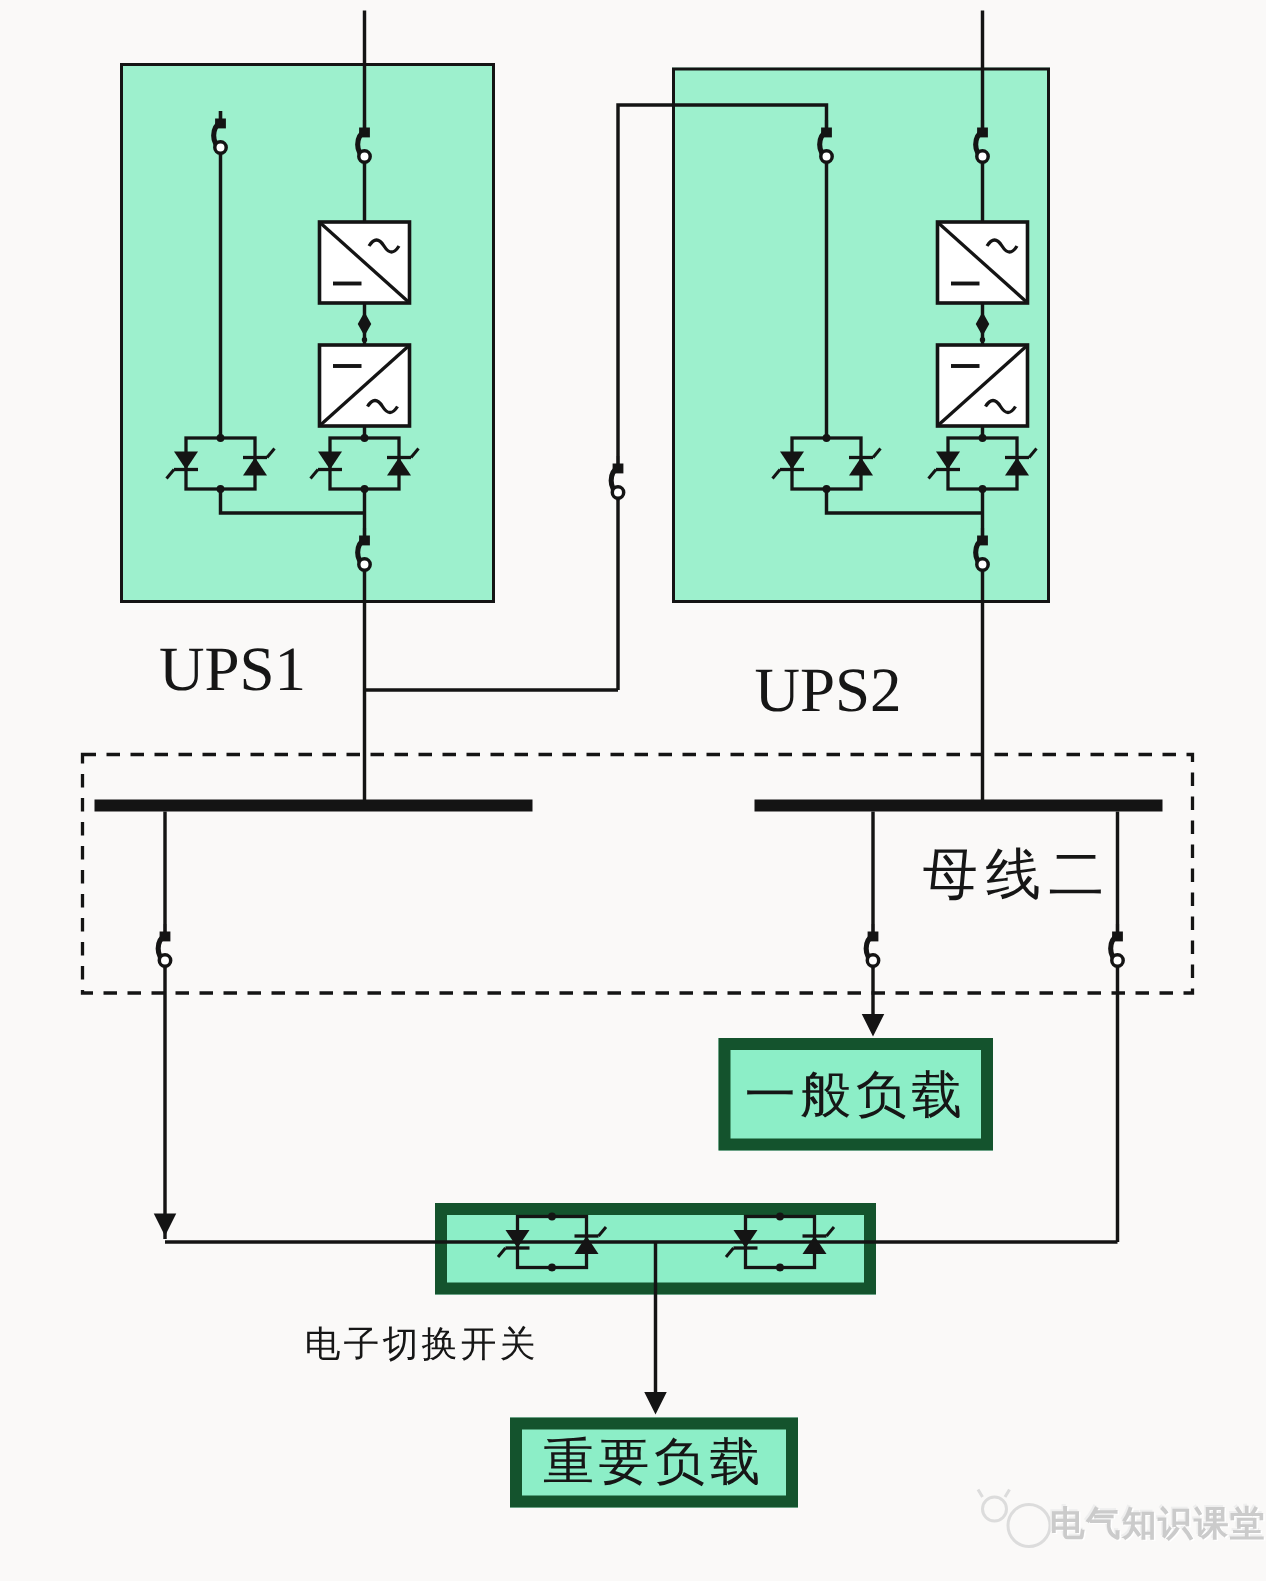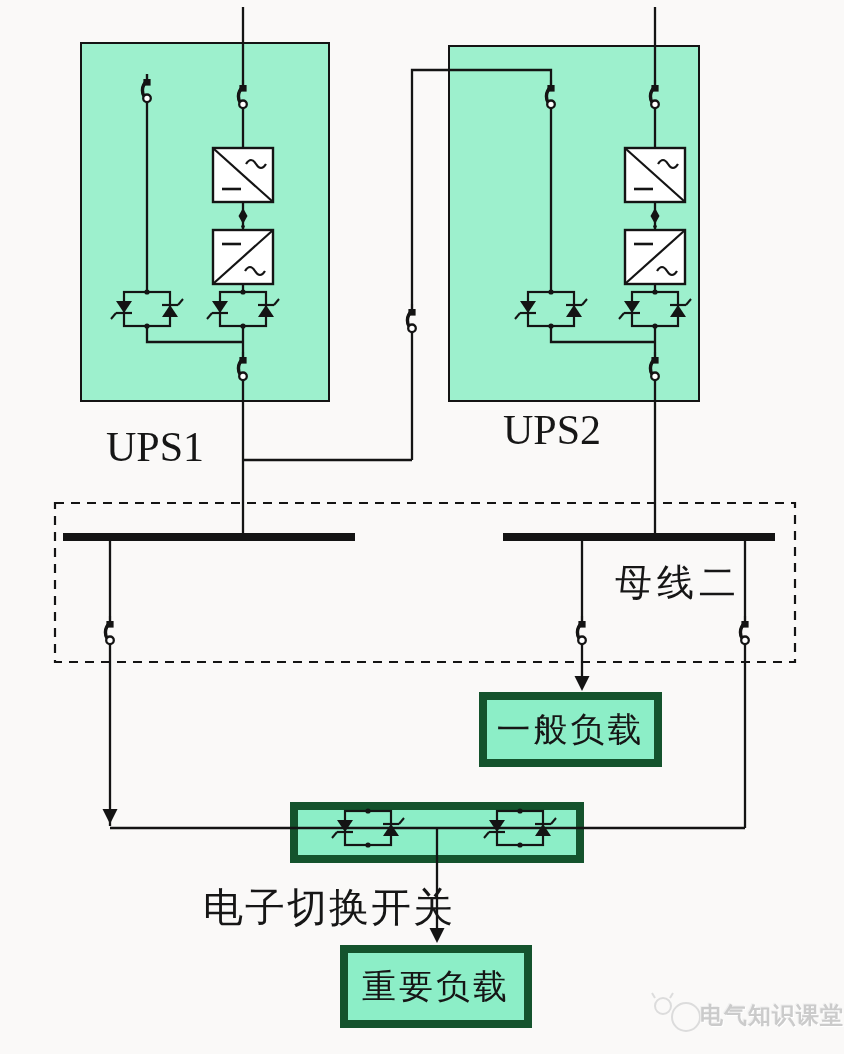--- a/index.html
+++ b/index.html
@@ -19,21 +19,21 @@
   }
   .load-box .load-text{
     font-size:34px;color:#161616;letter-spacing:3px;white-space:nowrap;
   }
   svg#wires{position:absolute;left:0;top:0;z-index:2;}
   .lbl{position:absolute;z-index:3;color:#161616;white-space:nowrap;}
   .ups-lbl{
     font-family:"Liberation Serif",serif;font-size:42px;width:120px;text-align:center;
   }
   .bus-lbl{font-size:37px;letter-spacing:5px;}
-  .transfer-lbl{font-size:40px;letter-spacing:2px;text-align:center;}
+  .transfer-lbl{font-size:24px;letter-spacing:2px;text-align:center;}
   .watermark{
     position:absolute;z-index:3;left:700px;top:1000px;
     font-size:23px;font-weight:bold;letter-spacing:1px;
     color:#cbcbcb;text-shadow:1px 1px 0 #ffffff,-1px -1px 0 #efefef;
     white-space:nowrap;
     font-family:Liberation Mono, monospace;
   }
 </style>
 </head>
 <body>
@@ -42,21 +42,21 @@
 
   <div class="ups-box" style="left:80px;top:42px;width:250px;height:360px;"></div>
   <div class="ups-box" style="left:448px;top:45px;width:252px;height:357px;"></div>
 
   <div class="load-box" style="left:479px;top:692px;width:183px;height:75px;">
     <span class="load-text">一般负载</span>
   </div>
 
   <div class="load-box" style="left:290px;top:802px;width:294px;height:61px;"></div>
 
-  <div class="load-box" style="left:340px;top:945px;width:192px;height:83px;">
+  <div class="load-box" style="left:340px;top:945px;width:192px;height:60px;">
     <span class="load-text">重要负载</span>
   </div>
 
   <svg id="wires" width="844" height="1054" viewBox="0 0 844 1054">
     <defs>
 
       <g id="sym-breaker">
         <line x1="0" y1="0" x2="0" y2="5.5" stroke="#141414" stroke-width="2.4"></line>
         <rect x="-3.6" y="5" width="7.2" height="6.6" fill="#141414"></rect>
         <path d="M 0.5 7 A 11 11 0 0 0 0.5 25.5" fill="none" stroke="#141414" stroke-width="3.4" stroke-linecap="round"></path>
@@ -170,20 +170,20 @@
     <use href="#sym-arrow" x="437" y="943"></use>
 
     <g stroke="#dcdcdc" stroke-width="2" fill="none">
       <circle cx="663" cy="1006" r="8"></circle>
       <circle cx="686" cy="1017" r="14"></circle>
       <path d="M 655 998 l -3 -5 M 670 998 l 3 -5"></path>
     </g>
   </svg>
 
   <div class="lbl ups-lbl" style="left:95px;top:423px;">UPS1</div>
-  <div class="lbl ups-lbl" style="left:492px;top:406px;">UPS2</div>
+  <div class="lbl ups-lbl" style="left:492px;top:437px;">UPS2</div>
 
   <div class="lbl bus-lbl" style="left:600px;top:558px;margin-left:15px;">母线二</div>
 
   <div class="lbl transfer-lbl" style="left:203px;top:880px;">电子切换开关</div>
 
   <div class="watermark">电气知识课堂</div>
 </div>
 
 </body></html>

